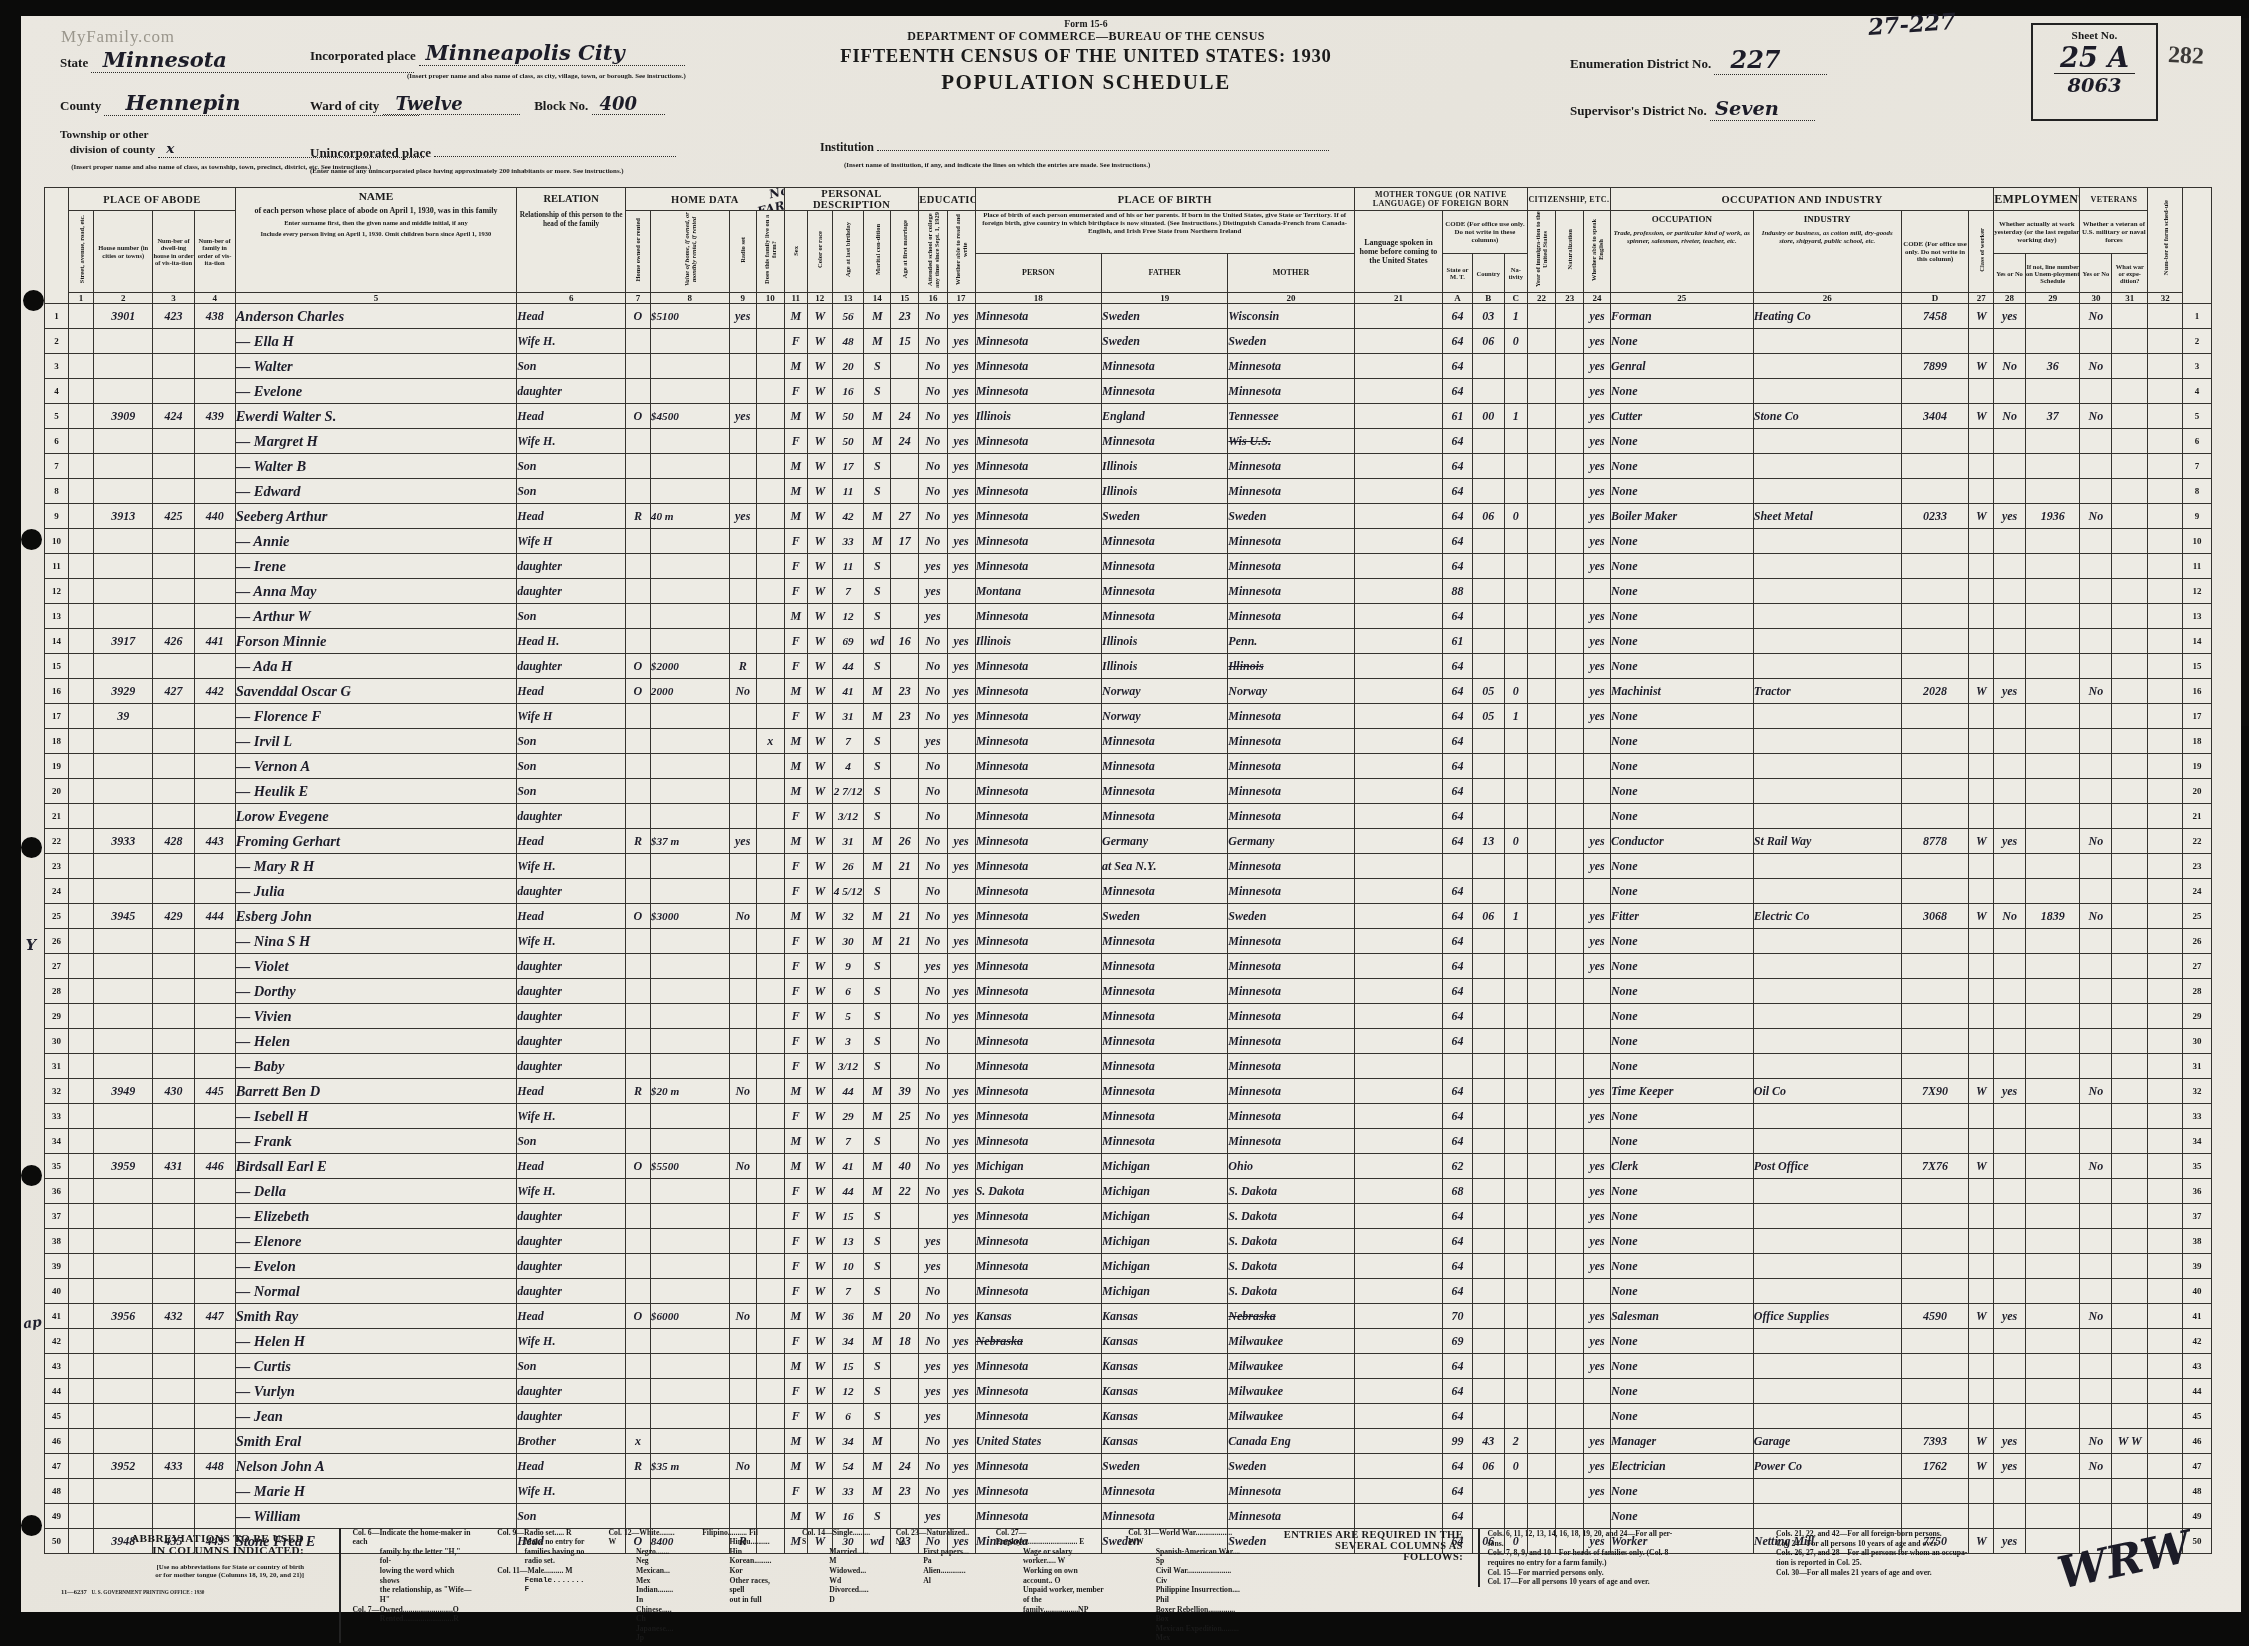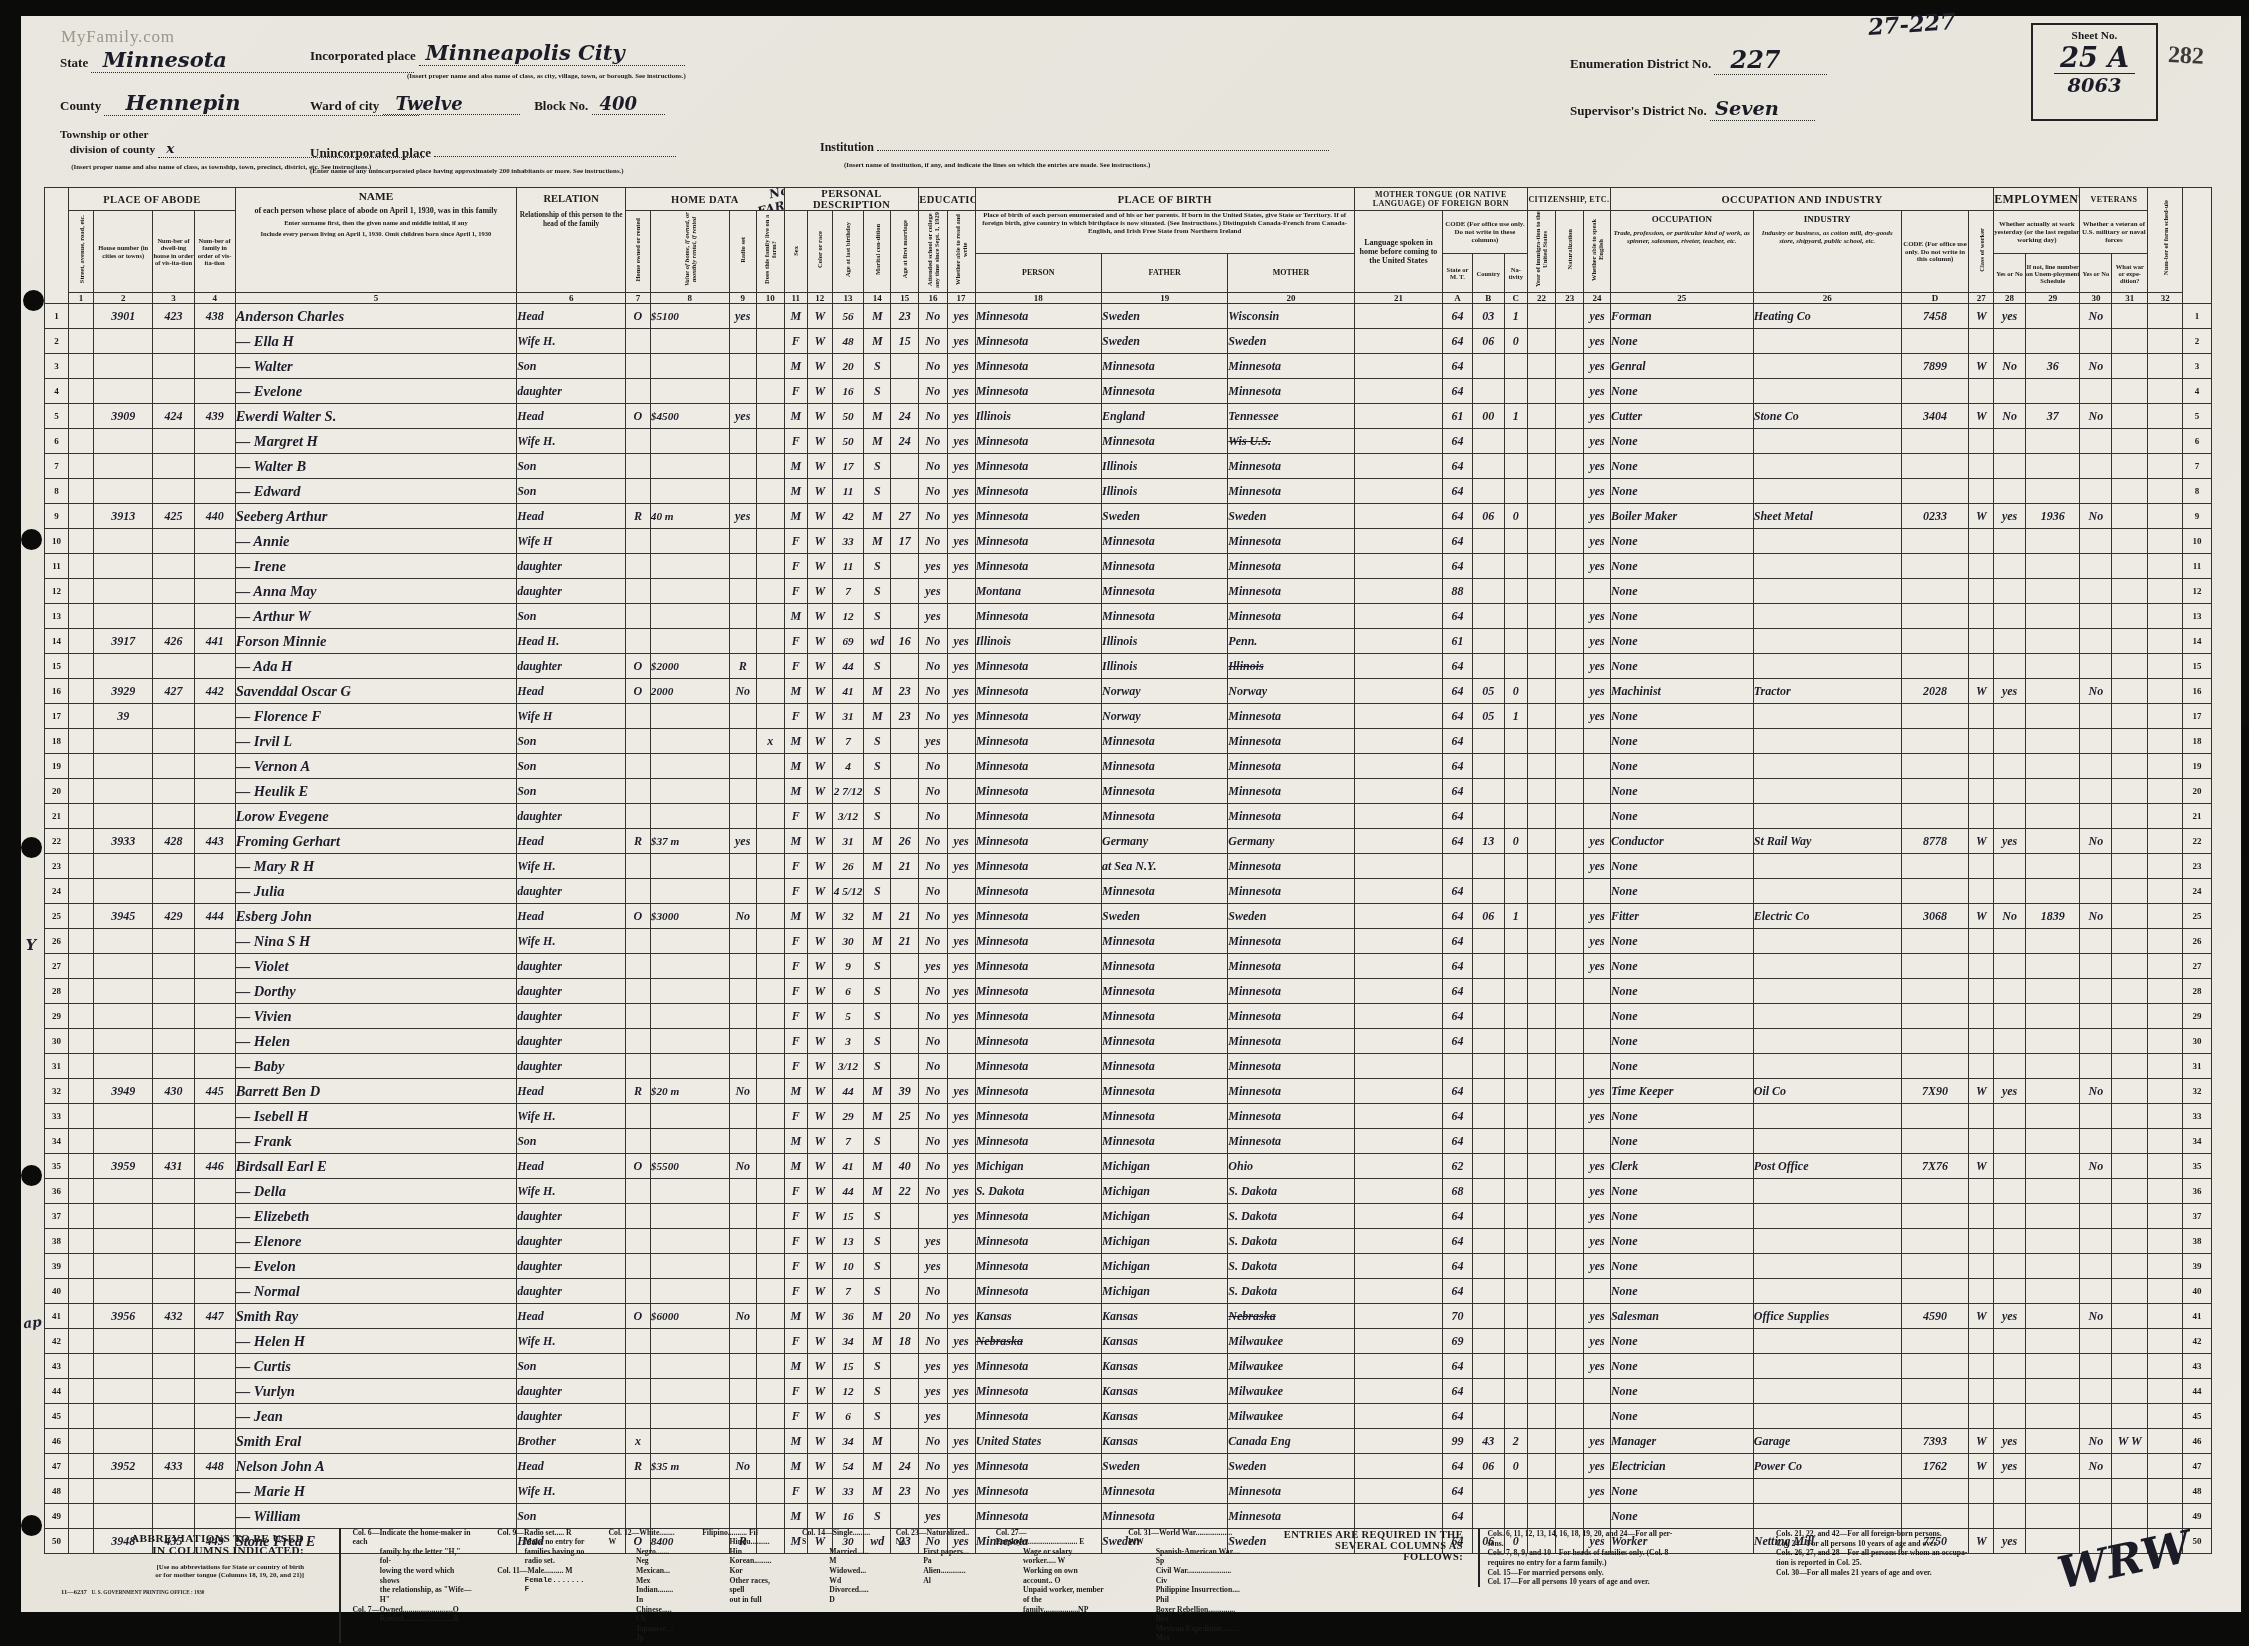--- a/index.html
+++ b/index.html
@@ -86,20 +86,26 @@
       <span class="fieldline" style="width:137px;"><span class="hw" style="font-size:18px;margin-left:13px;">Twelve</span></span>
       <span class="lbl" style="margin-left:11.3px;">Block No.</span>
       <span class="fieldline" style="width:73px;"><span class="hw" style="font-size:18px;margin-left:8px;">400</span></span>
     </div>
     <div class="abs" style="left:289px;top:127px;">
       <span class="lbl">Unincorporated place</span>
       <span class="fieldline" style="width:242px;height:13px;"></span><br>
       <span class="tiny">(Enter name of any unincorporated place having approximately 200 inhabitants or more.  See instructions.)</span>
     </div>
 
+    <div class="abs ctr" style="left:710px;top:1.6px;width:710px;">
+      <div style="font-size:9.7px;font-weight:bold;">Form 15-6</div>
+      <div style="font-size:12px;font-weight:bold;letter-spacing:0.4px;">DEPARTMENT OF COMMERCE—BUREAU OF THE CENSUS</div>
+      <div style="font-size:18.6px;font-weight:bold;letter-spacing:0.8px;margin-top:1.6px;">FIFTEENTH CENSUS OF THE UNITED STATES: 1930</div>
+      <div style="font-size:21px;font-weight:bold;letter-spacing:1.6px;margin-top:3.2px;">POPULATION SCHEDULE</div>
+    </div>
     <div class="abs" style="left:799px;top:123px;">
       <span class="lbl" style="font-size:12px;">Institution</span>
       <span class="fieldline" style="width:452px;height:11.3px;"></span><br>
       <span class="tiny" style="margin-left:24px;">(Insert name of institution, if any, and indicate the lines on which the entries are made.  See instructions.)</span>
     </div>
 
     <div class="abs hw" style="left:1847px;top:-4.8px;font-size:22.6px;transform:rotate(-4deg);">27-227</div>
     <div class="abs" style="left:1549px;top:29px;">
       <span class="lbl">Enumeration District No.</span>
       <span class="fieldline" style="width:113px;"><span class="hw" style="font-size:24px;margin-left:16px;">227</span></span>

